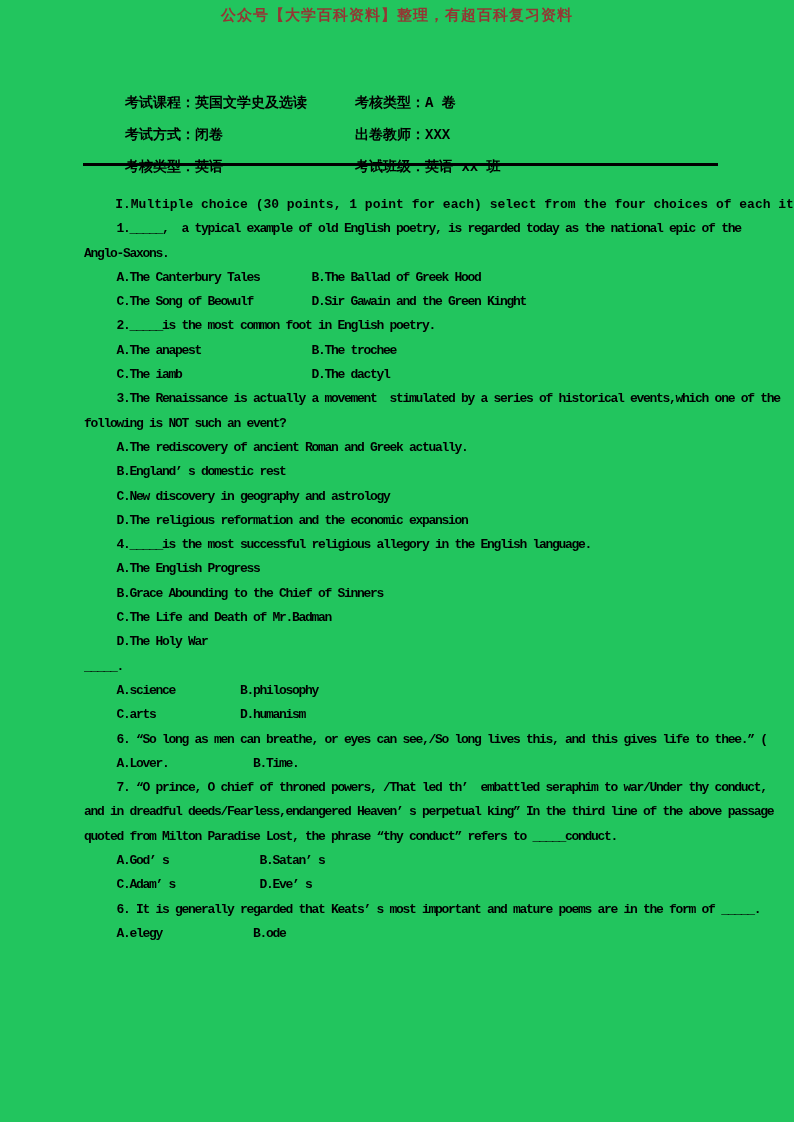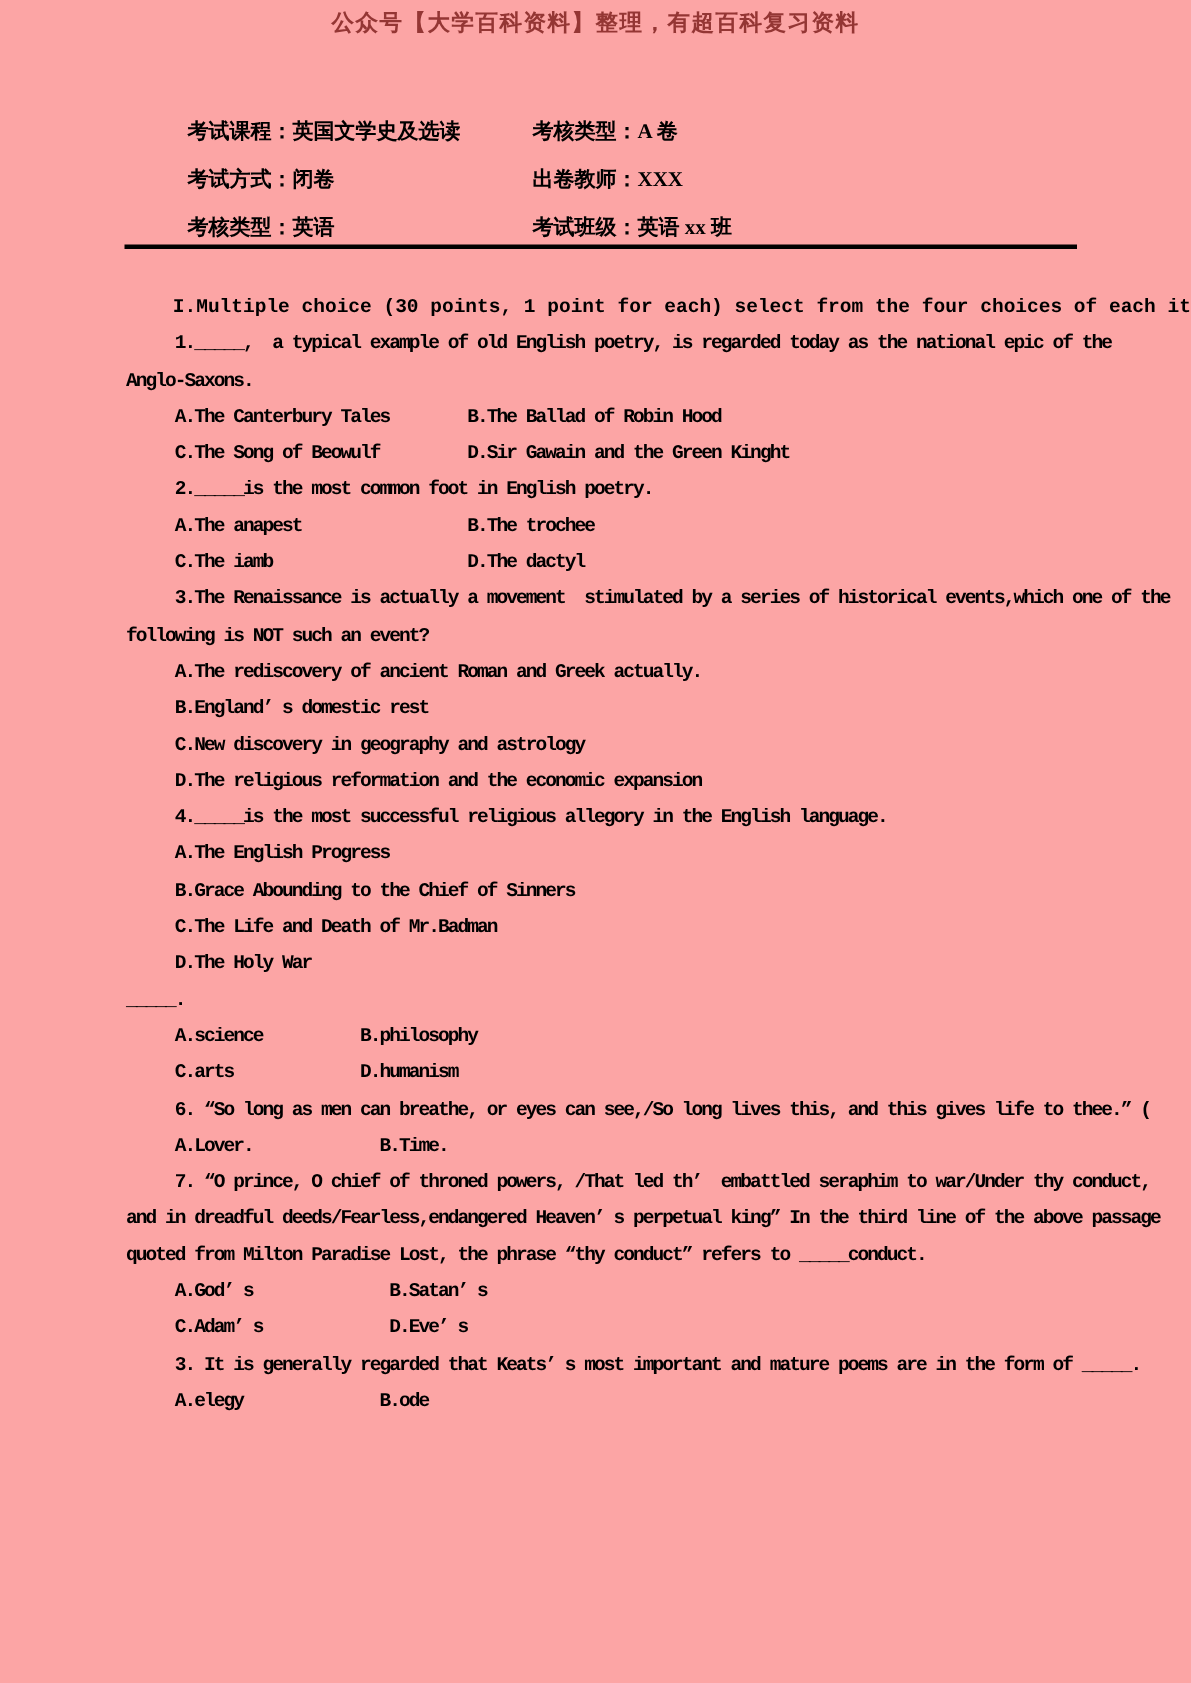--- a/index.html
+++ b/index.html
@@ -1,30 +1,30 @@
 <!DOCTYPE html>
 <html><head>
 <meta charset="utf-8">
 <style>
   html,body{margin:0;padding:0;}
   body{
     width:794px;height:1122px;background:#ffffff;overflow:hidden;
     font-family:"Liberation Mono","DejaVu Sans Mono",monospace;color:#000;
   }
-  .page{position:relative;width:794px;height:1122px;background:#fca5a5;}
+  .page{position:relative;width:794px;height:1122px;background:#22c55e;}
 
   .notice{
     position:absolute;top:6px;left:0;width:794px;text-align:center;
     font-family:"DejaVu Sans",sans-serif;font-weight:bold;font-size:15px;
     letter-spacing:1px;
   }
 
   .info-table{position:absolute;top:80px;left:125px;width:600px;}
-  .info-row{display:flex;height:32px;font-family:Liberation Serif, serif;
-    font-weight:bold;font-size:14px;line-height:18px;}
+  .info-row{display:flex;height:32px;font-family:Liberation Mono, monospace;
+    font-weight:bold;font-size:14px;line-height:18px;align-items:flex-end;}
   .info-cell-left{width:230px;white-space:pre;}
   .info-cell-right{white-space:pre;}
 
   .rule{position:absolute;top:163px;left:83px;width:635px;height:3px;background:#000;}
 
   .content{position:absolute;top:193px;left:84px;width:710px;font-size:13px;}
   .line{
     margin:0;white-space:pre;height:24.3px;line-height:24.3px;
     letter-spacing:-1.3px;font-weight:600;
   }
@@ -57,21 +57,21 @@
   <div class="rule" style="background: rgb(0, 0, 0);"></div>
 
   <div class="content">
     <div class="heading">
         <p class="line">    I.Multiple choice (30 points, 1 point for each) select from the four choices of each item the one that</p>
       </div>
     <div>
         <div>
           <p class="line">     1._____,  a typical example of old English poetry, is regarded today as the national epic of the</p>
           <p class="line">Anglo-Saxons.</p>
-          <p class="line">     A.The Canterbury Tales        B.The Ballad of Robin Hood</p>
+          <p class="line">     A.The Canterbury Tales        B.The Ballad of Greek Hood</p>
           <p class="line">     C.The Song of Beowulf         D.Sir Gawain and the Green Kinght</p>
         </div>
         <div>
           <p class="line">     2._____is the most common foot in English poetry.</p>
           <p class="line">     A.The anapest                 B.The trochee</p>
           <p class="line">     C.The iamb                    D.The dactyl</p>
         </div>
         <div>
           <p class="line">     3.The Renaissance is actually a movement  stimulated by a series of historical events,which one of the</p>
           <p class="line">following is NOT such an event?</p>
@@ -97,19 +97,19 @@
           <p class="line">     A.Lover.             B.Time.</p>
         </div>
         <div>
           <p class="line">     7. “O prince, O chief of throned powers, /That led th’  embattled seraphim to war/Under thy conduct,</p>
           <p class="line">and in dreadful deeds/Fearless,endangered Heaven’ s perpetual king” In the third line of the above passage</p>
           <p class="line">quoted from Milton Paradise Lost, the phrase “thy conduct” refers to _____conduct.</p>
           <p class="line">     A.God’ s              B.Satan’ s</p>
           <p class="line">     C.Adam’ s             D.Eve’ s</p>
         </div>
         <div>
-          <p class="line">     3. It is generally regarded that Keats’ s most important and mature poems are in the form of _____.</p>
+          <p class="line">     6. It is generally regarded that Keats’ s most important and mature poems are in the form of _____.</p>
           <p class="line">     A.elegy              B.ode</p>
         </div>
       </div>
   </div>
 
 </div>
 
 </body></html>

